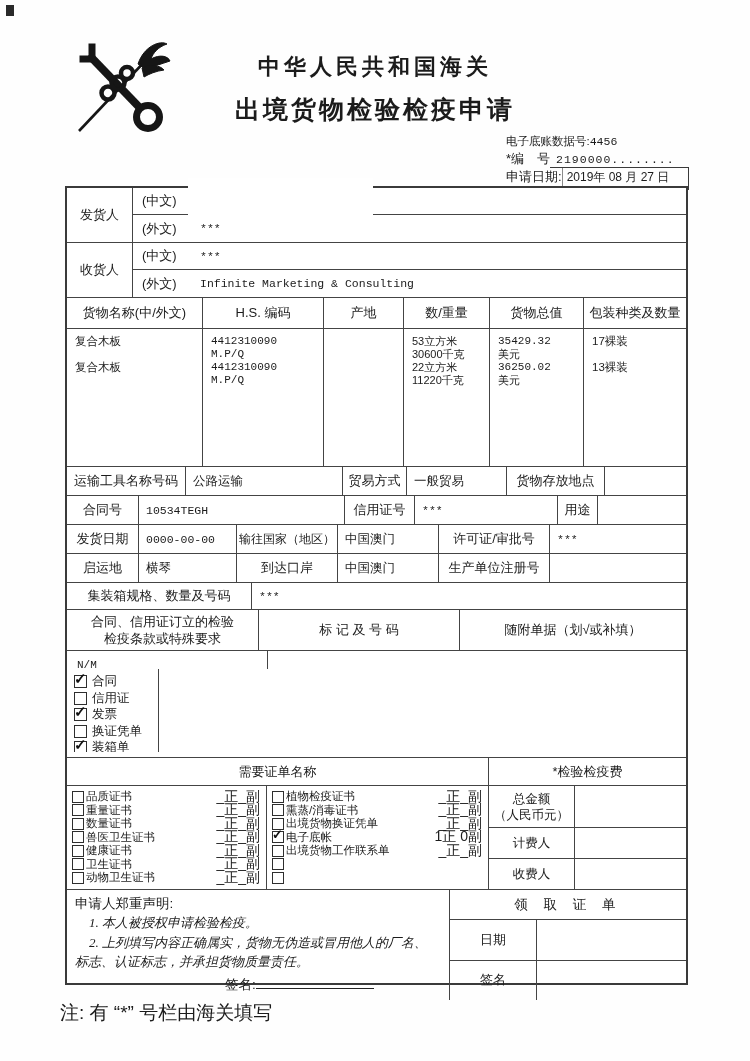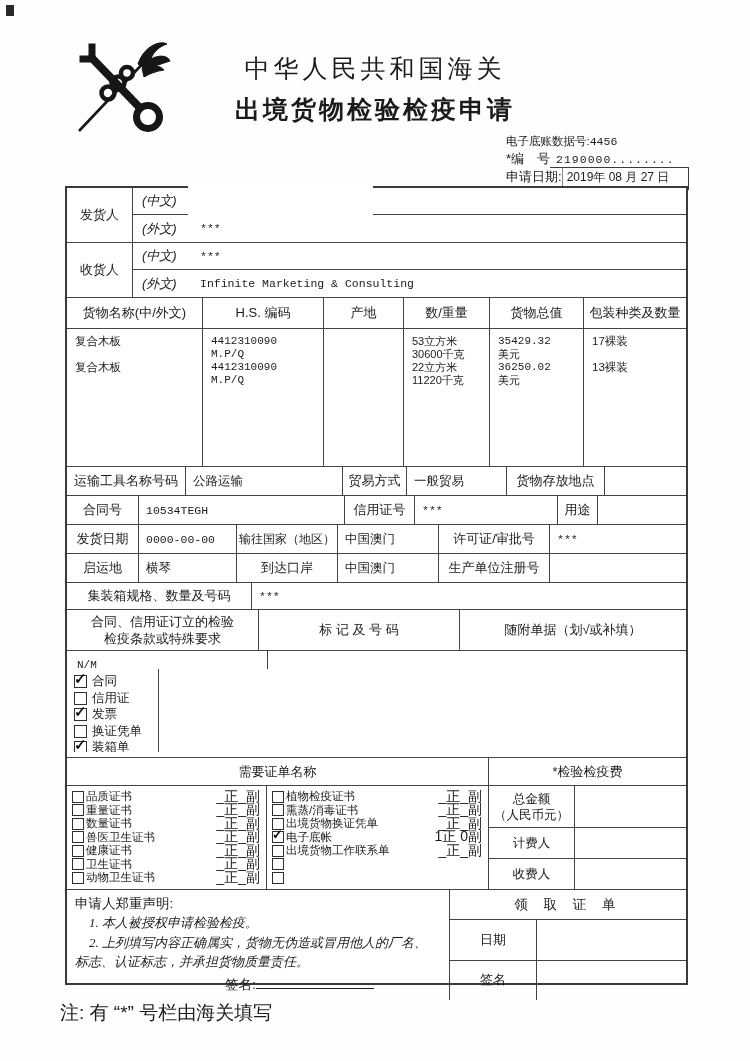--- a/index.html
+++ b/index.html
@@ -12,21 +12,21 @@
 
   
   .corner-artifact{position:absolute;left:6px;top:5px;width:8px;height:11px;background:#2a2a2a;}
   .redaction-box{position:absolute;left:188px;top:178px;width:185px;height:37px;background:#ffffff;z-index:6;}
   .smudge{position:absolute;left:615px;top:478px;width:48px;height:12px;background:#e4e4e4;border-radius:6px;opacity:.8;}
   .smudge2{position:absolute;left:420px;top:808px;width:60px;height:12px;background:#ececec;opacity:.8;}
 
   
   .emblem{position:absolute;left:72px;top:38px;}
   .title1{position:absolute;left:130px;top:52px;width:490px;text-align:center;
-          font-size:25px;font-weight:normal;letter-spacing:4px;}
+          font-size:22px;font-weight:bold;letter-spacing:4px;}
   .title2{position:absolute;left:130px;top:93px;width:490px;text-align:center;
           font-size:25px;font-weight:bold;letter-spacing:3px;}
   .meta-ledger{position:absolute;left:506px;top:134px;font-size:11.5px;}
   .meta-serial{position:absolute;left:506px;top:150px;width:183px;display:flex;align-items:flex-end;font-size:13px;}
   .meta-serial .lbl{white-space:pre;}
   .meta-serial .v{flex:1;border-bottom:1.5px solid #3a3a3a;font-family:"Liberation Mono",monospace;
                   font-size:11.5px;padding:0 0 1px 6px;letter-spacing:1px;}
   .meta-date{position:absolute;left:506px;top:168px;width:183px;display:flex;align-items:stretch;font-size:13px;}
   .meta-date .v{flex:1;border-bottom:1.5px solid #3a3a3a;border-right:1.5px solid #3a3a3a;border-left:1px solid #8a8a8a;
                 font-size:12px;padding:1px 2px 3px 4px;white-space:nowrap;}
@@ -42,21 +42,21 @@
   .lab{display:flex;align-items:center;justify-content:center;text-align:center;}
   .val{display:flex;align-items:center;padding-left:7px;}
   .flex1{flex:1;}
 
   
   .party{height:54px;}
   .role{width:66px;}
   .subs{flex:1;display:flex;flex-direction:column;}
   .sub{display:flex;align-items:center;height:27px;box-sizing:border-box;}
   .sub.first{border-bottom:1px solid #444;}
-  .sublab{width:50px;padding-left:9px;flex:0 0 auto;font-style:italic;}
+  .sublab{width:50px;padding-left:9px;flex:0 0 auto;}
   .subval{font-family:"Liberation Mono",monospace;font-size:11.5px;padding-left:8px;}
 
   
   .goods-h{height:30px;}
   .goods-b{height:137px;}
   .gw1{width:136px;}.gw2{width:121px;}.gw3{width:80px;}.gw4{width:86px;}.gw5{width:94px;}
   .gcell{padding:6px 0 0 8px;font-size:11px;line-height:13px;}
   .gcell .ln{height:13px;white-space:nowrap;}
   .gcell .ln2{height:26px;white-space:nowrap;font-size:11.5px;}
 

